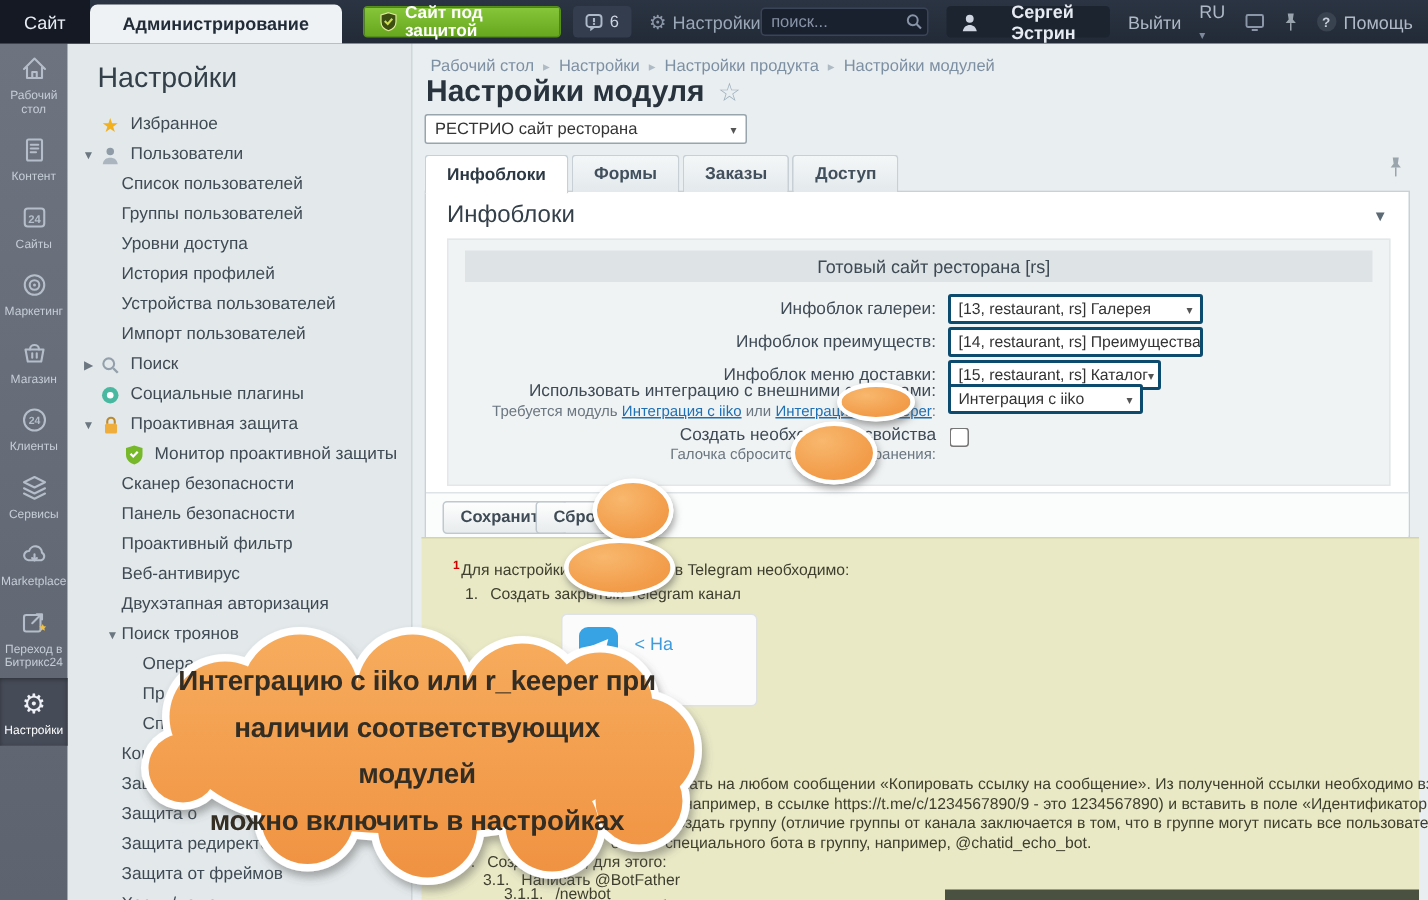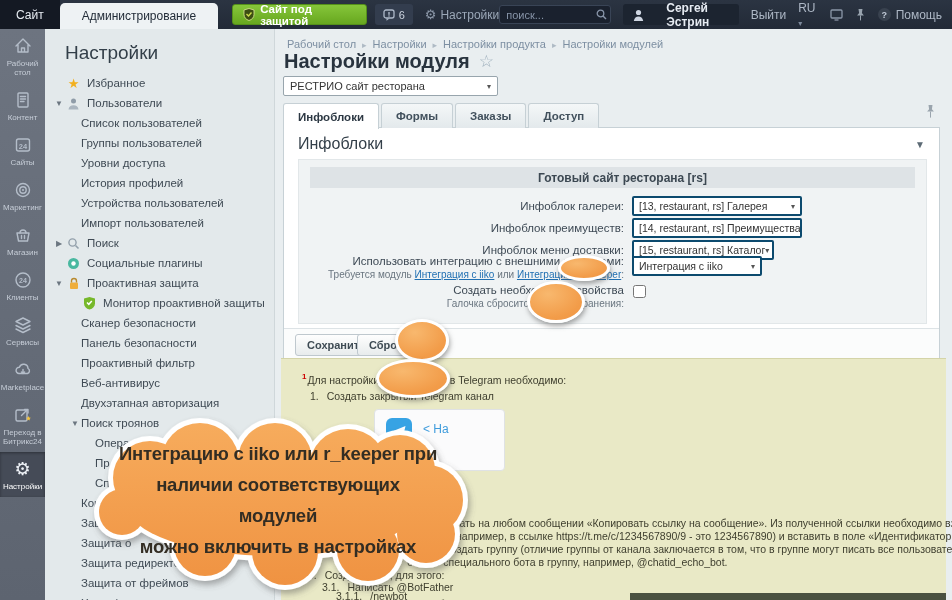--- a/index.html
+++ b/index.html
@@ -2,21 +2,21 @@
 <html><head>
 <meta charset="utf-8">
 <style>
   html,body{margin:0;padding:0;background:#fff;}
   *{box-sizing:border-box;font-family:"Liberation Sans",sans-serif;}
   #app{position:relative;width:952px;height:600px;overflow:hidden;background:#e9eef0;}
 
   
   .topbar{position:absolute;left:0;top:0;width:952px;height:29px;background:linear-gradient(#2b3442,#222a37);display:flex;align-items:center;z-index:20;}
   .tab-site{height:29px;padding:0 16px;display:flex;align-items:center;background:#141923;color:#e8edf3;font-size:12px;cursor:pointer;}
-  .tab-admin{height:26px;margin-top:3px;padding:0 22px;display:flex;align-items:center;background:#eef2f4;color:#222c38;font-size:12px;font-weight:normal;border-radius:5px 5px 0 0;cursor:pointer;text-align:center;}
+  .tab-admin{height:26px;margin-top:3px;padding:0 22px;display:flex;align-items:center;background:#eef2f4;color:#222c38;font-size:12px;font-weight:bold;border-radius:5px 5px 0 0;cursor:pointer;text-align:center;}
   .btn-protected{margin-left:14px;height:21px;padding:0 10px;display:flex;align-items:center;gap:5px;background:linear-gradient(#86c63a,#67a71f);border:1px solid #55901a;border-radius:3px;color:#fff;font-size:11.5px;font-weight:bold;cursor:pointer;}
   .tb-badge{margin-left:8px;height:21px;padding:0 8px;display:flex;align-items:center;gap:4px;background:#333d4e;border-radius:3px;color:#cdd5e0;font-size:11px;cursor:pointer;}
   .tb-settings{margin-left:12px;display:flex;align-items:center;gap:4px;color:#9aa7b7;font-size:12px;cursor:pointer;}
   .tb-settings .gear-glyph{font-size:13px;color:#8b97a8;}
   .tb-right{margin-left:auto;display:flex;align-items:center;gap:12px;padding-right:10px;}
   .tb-search{width:112px;height:19px;background:#1a212e;border:1px solid #394456;border-radius:3px;color:#aab4c4;font-size:11px;padding:0 18px 0 6px;outline:none;}
   .tb-search::placeholder{color:#8794a8;}
   .tb-search-wrap{position:relative;display:flex;align-items:center;}
   .tb-search-wrap svg{position:absolute;right:4px;}
   .tb-user{height:21px;padding:0 10px;display:flex;align-items:center;gap:22px;background:#1c2430;border-radius:3px;color:#e6ebf2;font-size:12px;font-weight:bold;cursor:pointer;}
@@ -61,21 +61,21 @@
   .pin{position:absolute;cursor:pointer;}
   .pin-top{left:650px;top:75px;}
   .tabs{position:absolute;left:8px;top:74px;display:flex;gap:2px;z-index:3;}
   .tab{height:25px;padding:0 14px;display:flex;align-items:center;font-size:11.5px;font-weight:bold;color:#41505c;background:linear-gradient(#f4f7f8,#e3e9ec);border:1px solid #c6d0d5;border-bottom:none;border-radius:3px 3px 0 0;cursor:pointer;}
   .tab.active{background:#fff;color:#2c3843;height:26px;margin-bottom:-1px;}
 
   .card{position:absolute;left:8px;top:98px;width:657px;height:231px;background:#fff;border:1px solid #c7d1d6;}
   .sec-head{position:absolute;left:14px;top:7px;right:14px;display:flex;align-items:center;font-size:16px;color:#333f49;}
   .sec-chevron{margin-left:auto;color:#5c6a75;font-size:10px;cursor:pointer;}
   .panel{position:absolute;left:14px;top:31px;width:629px;height:165px;background:#f0f3f4;border:1px solid #e2e7e9;}
-  .group-head{position:absolute;left:11px;top:7px;width:605px;height:21px;background:#dee3e6;color:#3c4852;font-size:12px;font-weight:bold;display:flex;align-items:center;justify-content:center;padding-left:20px;}
+  .group-head{position:absolute;left:11px;top:7px;width:605px;height:21px;background:#dee3e6;color:#3c4852;font-size:12px;font-weight:normal;display:flex;align-items:center;justify-content:center;padding-left:20px;}
   .frow{position:absolute;left:0;width:100%;height:20px;}
   .frow .lbl{position:absolute;left:12px;width:313px;text-align:right;font-size:11.5px;color:#3e4a55;line-height:20px;white-space:nowrap;}
   .frow .fld{position:absolute;left:333px;top:0;}
   .select{height:20px;background:#fff;border:2px solid #0c4a6e;border-radius:2px;font-size:10.5px;color:#333;display:flex;align-items:center;padding:0 5px;cursor:pointer;white-space:nowrap;overflow:hidden;}
   .lbl2{position:absolute;left:12px;width:313px;text-align:right;}
   .lbl2 .l-main{font-size:11.5px;color:#3e4a55;line-height:14px;white-space:nowrap;}
   .lbl2 .sub-note{font-size:10px;color:#6a7680;line-height:13px;white-space:nowrap;}
   .sub-note span{white-space:pre;}
   .sub-note a{color:#1f6fb2;text-decoration:underline;cursor:pointer;}
   .chkbox{width:13px;height:13px;margin:0;cursor:pointer;}

